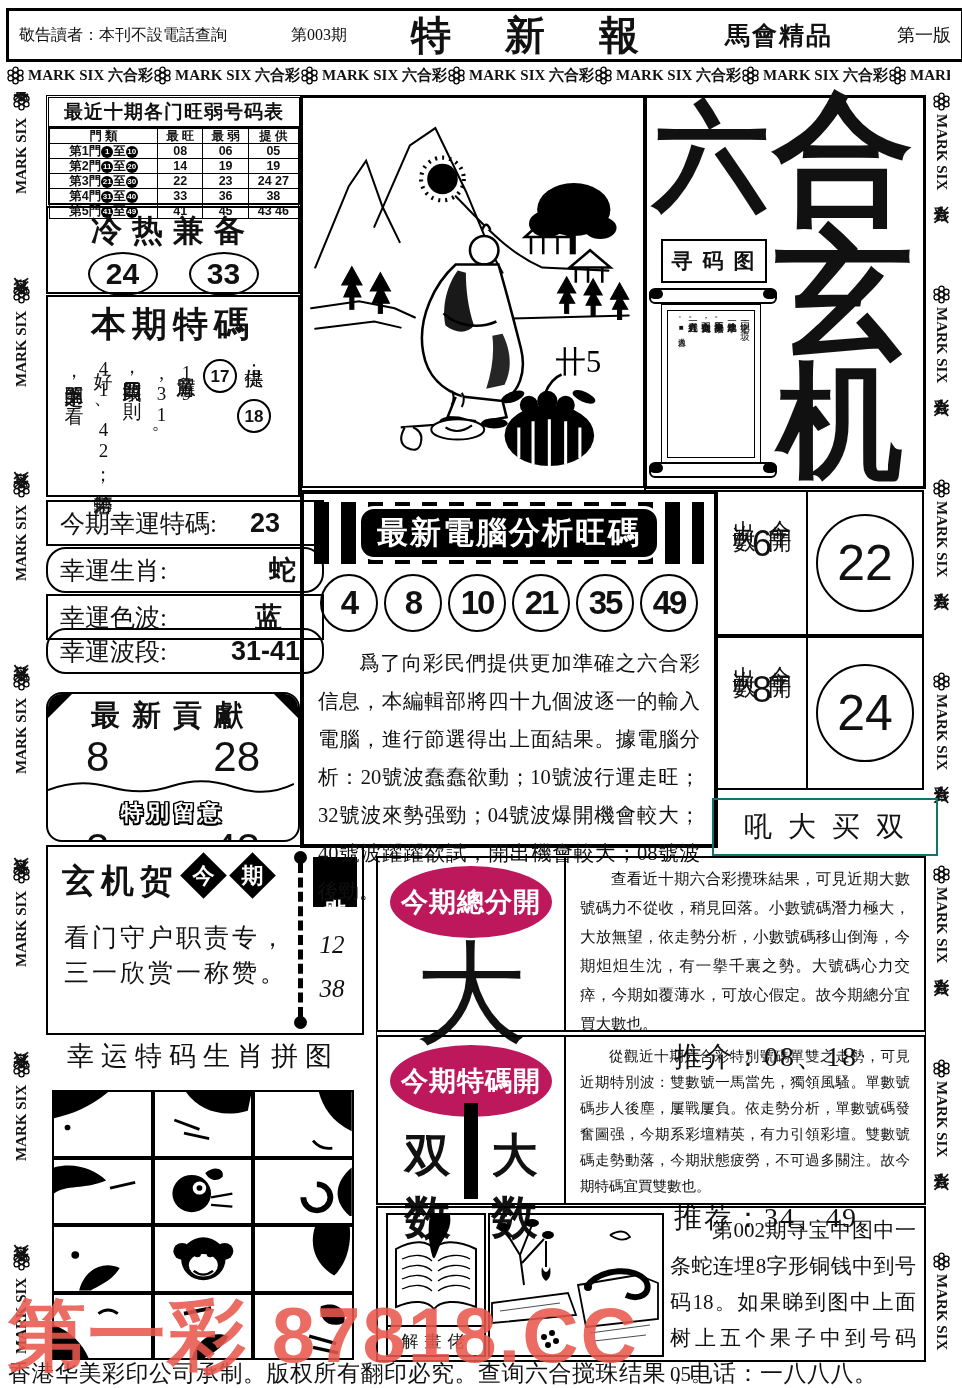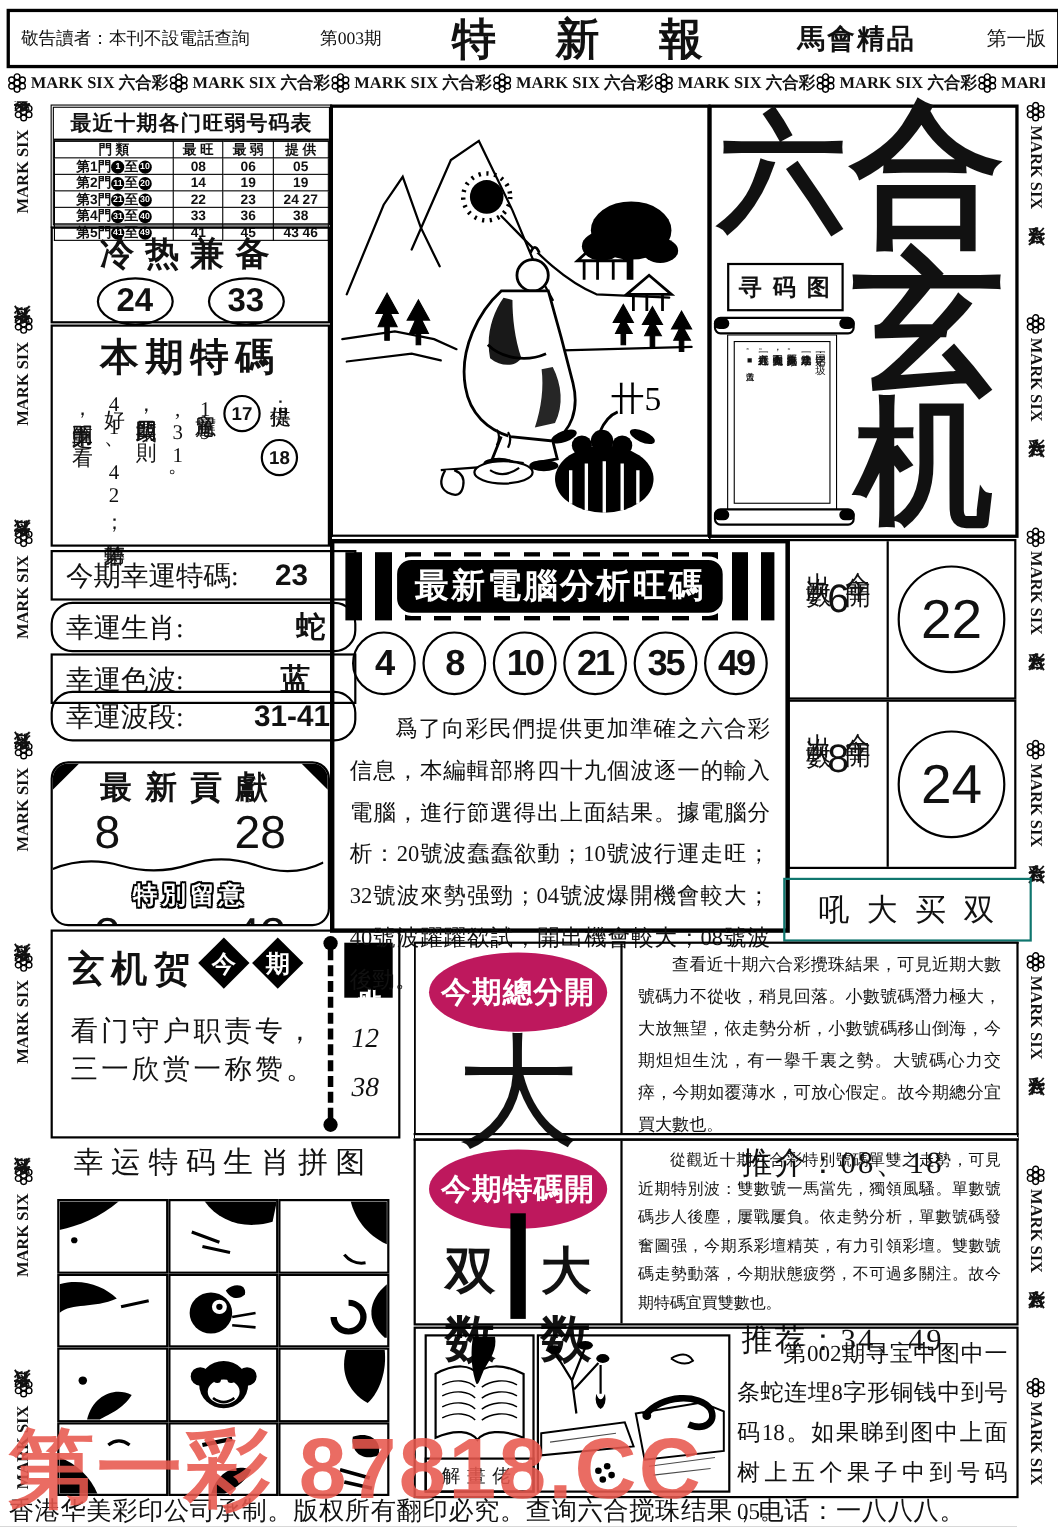--- a/index.html
+++ b/index.html
@@ -146,21 +146,21 @@
          font-family:"Liberation Serif",serif;padding-left:14px;}
   
   .sect{left:376px;width:546px;border:2px solid #000;display:flex;}
   .sect-left{width:186px;border-right:2px solid #000;position:relative;text-align:center;}
   .sect-oval{margin:8px auto 0;width:162px;height:72px;background:#be185d;border-radius:50%;
          display:flex;align-items:center;justify-content:center;color:#fff;font-size:27px;
          font-weight:bold;letter-spacing:1px;}
   .sect-big{font-size:112px;line-height:1;font-family:"Liberation Serif",serif;}
   .sect-right{flex:1;padding:6px 14px 2px;position:relative;}
   .sect-body{font-size:15.5px;line-height:29px;text-align:justify;text-indent:2em;
-         font-family:Liberation Mono, monospace;}
+         font-family:Liberation Sans, sans-serif;}
   .sect-rec{text-align:right;font-size:28px;font-family:"Liberation Serif",serif;
          padding-right:52px;letter-spacing:2px;}
   .opt-row{display:flex;justify-content:space-between;padding:8px 6px 0;font-size:46px;
          font-weight:bold;font-family:"Liberation Serif",serif;}
   .opt-bar{position:absolute;left:50%;margin-left:-7px;top:66px;bottom:4px;width:14px;background:#000;}
   
   .prev{left:376px;top:1206px;width:546px;height:152px;border:2px solid #000;}
   .book-box{position:absolute;left:8px;top:5px;width:96px;height:140px;border:2px solid #000;}
   .book-box svg{width:100%;height:108px;display:block;}
   .book-label{position:absolute;left:-2px;right:-2px;bottom:-2px;height:28px;border:2px solid #000;

